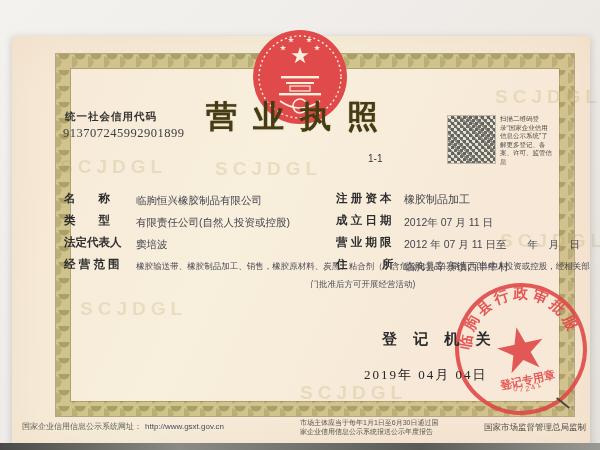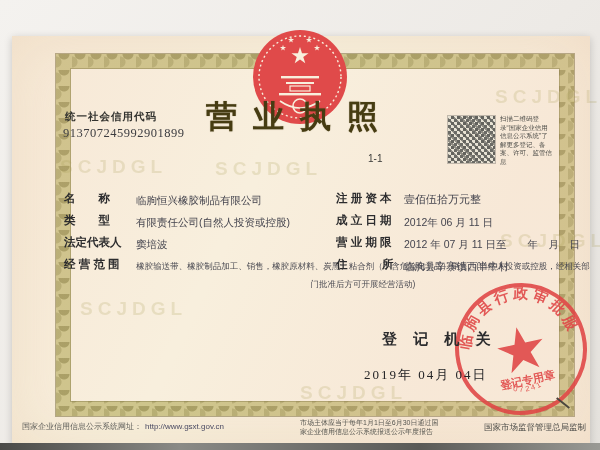--- a/index.html
+++ b/index.html
@@ -111,23 +111,23 @@
   <div class="field" style="left:52px;top:152px"><span class="f-label">名　　称</span></div>
   <div class="field" style="left:124px;top:154px"><span class="f-value">临朐恒兴橡胶制品有限公司</span></div>
   <div class="field" style="left:52px;top:174px"><span class="f-label">类　　型</span></div>
   <div class="field" style="left:124px;top:176px"><span class="f-value">有限责任公司(自然人投资或控股)</span></div>
   <div class="field" style="left:52px;top:196px"><span class="f-label">法定代表人</span></div>
   <div class="field" style="left:124px;top:198px"><span class="f-value">窦培波</span></div>
   <div class="field" style="left:52px;top:218px"><span class="f-label">经 营 范 围</span></div>
   <div class="field" style="left:124px;top:219px"><span class="f-value scope-value">橡胶输送带、橡胶制品加工、销售，橡胶原材料、炭黑、粘合剂（不含危险化学品）销售。(自然人投资或控股，经相关部门批准后方可开展经营活动)</span></div>
 
   <div class="field" style="left:324px;top:152px"><span class="f-label">注 册 资 本</span></div>
-  <div class="field" style="left:392px;top:153px"><span class="f-value" style="font-size:11px">壹佰伍拾万元整</span></div>
+  <div class="field" style="left:392px;top:153px"><span class="f-value" style="font-size:11px">橡胶制品加工</span></div>
   <div class="field" style="left:324px;top:174px"><span class="f-label">成 立 日 期</span></div>
-  <div class="field" style="left:392px;top:176px"><span class="f-value">2012年 06 月 11 日</span></div>
+  <div class="field" style="left:392px;top:176px"><span class="f-value">2012年 07 月 11 日</span></div>
   <div class="field" style="left:324px;top:196px"><span class="f-label">营 业 期 限</span></div>
   <div class="field" style="left:392px;top:198px"><span class="f-value">2012 年 07 月 11 日至　　年　月　日</span></div>
   <div class="field" style="left:324px;top:218px"><span class="f-label">住　　　所</span></div>
   <div class="field" style="left:392px;top:220px"><span class="f-value">临朐县辛寨镇西半中村</span></div>
 
   <div class="registrar">登 记 机 关</div>
   <div class="issue-date">2019年  04月  04日</div>
 
   <svg class="seal" viewBox="0 0 140 140">
     <circle cx="70" cy="70" r="63" fill="none" stroke="#e04545" stroke-width="4"></circle>

